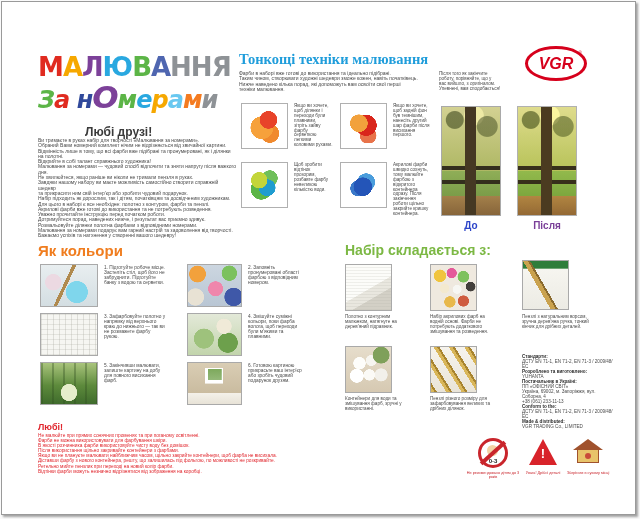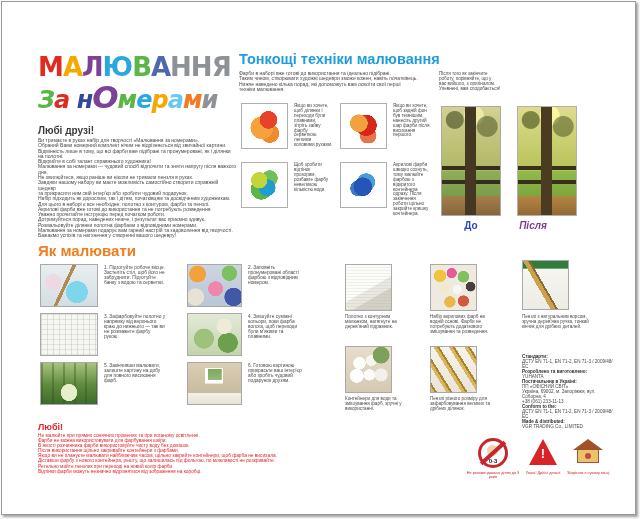--- a/index.html
+++ b/index.html
@@ -11,21 +11,21 @@
   .pre{white-space:pre-line;}
   
   .title{font-weight:800;letter-spacing:-1px;line-height:1.05;font-family:"DejaVu Sans",sans-serif;}
   .title .l1{font-size:26px;}
   .title .l2{font-size:24px;font-style:italic;}
   .title span.big{font-size:31px;}
   .h-blue{color:#1f9ddb;font-size:14.5px;font-weight:800;}
   .h-orange{color:#f07d1f;font-size:15px;font-weight:800;}
   .h-green{color:#7cb844;font-size:14px;font-weight:800;}
   .h-red{color:#e0262d;font-size:9px;font-weight:800;}
-  .subhead{font-weight:800;font-size:10px;color:#3a3a3a;}
+  .subhead{font-weight:800;font-size:12px;color:#3a3a3a;margin-left:47px;}
   
   .t5{font-size:5px;line-height:5.3px;color:#4b4b4b;}
   .t46{font-size:4.6px;line-height:4.9px;color:#4b4b4b;}
   .t48{font-size:4.8px;line-height:5.1px;color:#4b4b4b;}
   .red{color:#e0262d;}
   .cb{font-size:4.6px;line-height:5px;color:#4b4b4b;}
   .cb.b{font-weight:800;color:#2d2d2d;}
   
   .ph{position:absolute;border:1px solid #a9a9a9;box-sizing:border-box;}
   .ph-water{background:
@@ -163,21 +163,21 @@
 та прикрасити ним свій інтер'єр або зробити чудовий подарунок.
 Набір підходить як дорослим, так і дітям, початківцям та досвідченим художникам.
 Для цього в наборі є все необхідне: полотно з контуром, фарби та пензлі.
 Акрилові фарби вже готові до використання та не потребують розведення.
 Уважно прочитайте інструкцію перед початком роботи.
 Дотримуйтеся порад, наведених нижче, і результат вас приємно здивує.
 Розмальовуйте ділянки полотна фарбами з відповідними номерами.
 Малювання за номерами подарує вам гарний настрій та задоволення від творчості.
 Бажаємо успіхів та натхнення у створенні вашого шедевру!</div>
 
-  <div class="abs h-blue" style="left:237px;top:49px;">Тонкощі техніки малювання</div>
+  <div class="abs h-blue" style="left:237px;top:49px;font-family:Liberation Serif, serif;">Тонкощі техніки малювання</div>
   <div class="abs t5 pre" style="left:237px;top:69px;width:190px;">Фарби в наборі вже готові до використання та ідеально підібрані.
 Таким чином, створювати художні шедеври зможе кожен, навіть початківець.
 Нижче наведено кілька порад, які допоможуть вам освоїти свої перші
 техніки малювання.</div>
 
   <div class="tipbox" style="left:239px;top:101px;">
     <div class="blob blob-1"></div>
   </div>
   <div class="abs t46 pre" style="left:292px;top:102px;width:44px;">Якщо ви хочете,
 щоб ділянки і
@@ -218,50 +218,55 @@
 тому малюйте
 фарбою з
 відкритого
 контейнера
 одразу. Після
 закінчення
 роботи щільно
 закрийте кришку
 контейнера.</div>
 
+  <div class="logo">
+    <span class="vgr">VGR</span>
+    <span class="reg">®</span>
+  </div>
 
   <div class="abs t46 pre" style="left:437px;top:70px;width:80px;">Після того як закінчите
 роботу, порівняйте, що у
 вас вийшло, з оригіналом.
 Упевнені, вам сподобається!</div>
   <div class="ph ph-tree" style="left:439px;top:104px;width:60px;height:110px;"></div>
   <div class="ph ph-tree after" style="left:515px;top:104px;width:60px;height:110px;"></div>
   <div class="abs lbl-do" style="left:439px;top:218px;width:60px;">До</div>
-  <div class="abs lbl-pislya" style="left:501px;top:218px;width:60px;font-style:italic;">Після</div>
-
-  <div class="abs h-orange" style="left:36px;top:240px;">Як малювати</div>
+  <div class="abs lbl-pislya" style="left:515px;top:218px;width:60px;">Після</div>
+
+  <div class="abs h-orange" style="left:36px;top:240px;">Як кольори</div>
 
   <div class="ph ph-water" style="left:38px;top:262px;width:58px;height:43px;"></div>
   <div class="abs t48" style="left:102px;top:263px;width:62px;">1. Підготуйте робоче місце. Застеліть стіл, щоб його не забруднити. Підготуйте банку з водою та серветки.</div>
 
   <div class="ph ph-paints" style="left:185px;top:262px;width:55px;height:43px;"></div>
   <div class="abs t48" style="left:246px;top:263px;width:60px;">2. Заповніть пронумеровані області фарбою з відповідним номером.</div>
 
   <div class="ph ph-canvas" style="left:38px;top:311px;width:58px;height:43px;"></div>
   <div class="abs t48" style="left:102px;top:312px;width:62px;">3. Зафарбовуйте полотно у напрямку від верхнього краю до нижнього — так ви не розмажете фарбу рукою.</div>
 
   <div class="ph ph-half" style="left:185px;top:311px;width:55px;height:43px;"></div>
   <div class="abs t48" style="left:246px;top:312px;width:60px;">4. Змішуйте суміжні кольори, поки фарба волога, щоб переходи були м'якими та плавними.</div>
 
   <div class="ph ph-done" style="left:38px;top:360px;width:58px;height:43px;"></div>
   <div class="abs t48" style="left:102px;top:361px;width:62px;">5. Закінчивши малювати, залиште картину на добу для повного висихання фарб.</div>
 
   <div class="ph ph-room" style="left:185px;top:360px;width:55px;height:43px;"></div>
   <div class="abs t48" style="left:246px;top:361px;width:60px;">6. Готовою картиною прикрасьте ваш інтер'єр або зробіть чудовий подарунок друзям.</div>
 
+  <div class="abs h-green" style="left:343px;top:240px;">Набір складається з:</div>
 
   <div class="ph ph-k1" style="left:343px;top:262px;width:47px;height:47px;"></div>
   <div class="abs t46" style="left:343px;top:313px;width:60px;">Полотно з контурним малюнком, натягнуте на дерев'яний підрамник.</div>
 
   <div class="ph ph-k2" style="left:428px;top:262px;width:47px;height:47px;"></div>
   <div class="abs t46" style="left:428px;top:313px;width:64px;">Набір акрилових фарб на водній основі. Фарби не потребують додаткового змішування та розведення.</div>
 
   <div class="ph ph-k3" style="left:343px;top:344px;width:47px;height:47px;"></div>
   <div class="abs t46" style="left:343px;top:395px;width:60px;">Контейнери для води та змішування фарб, зручні у використанні.</div>
 

